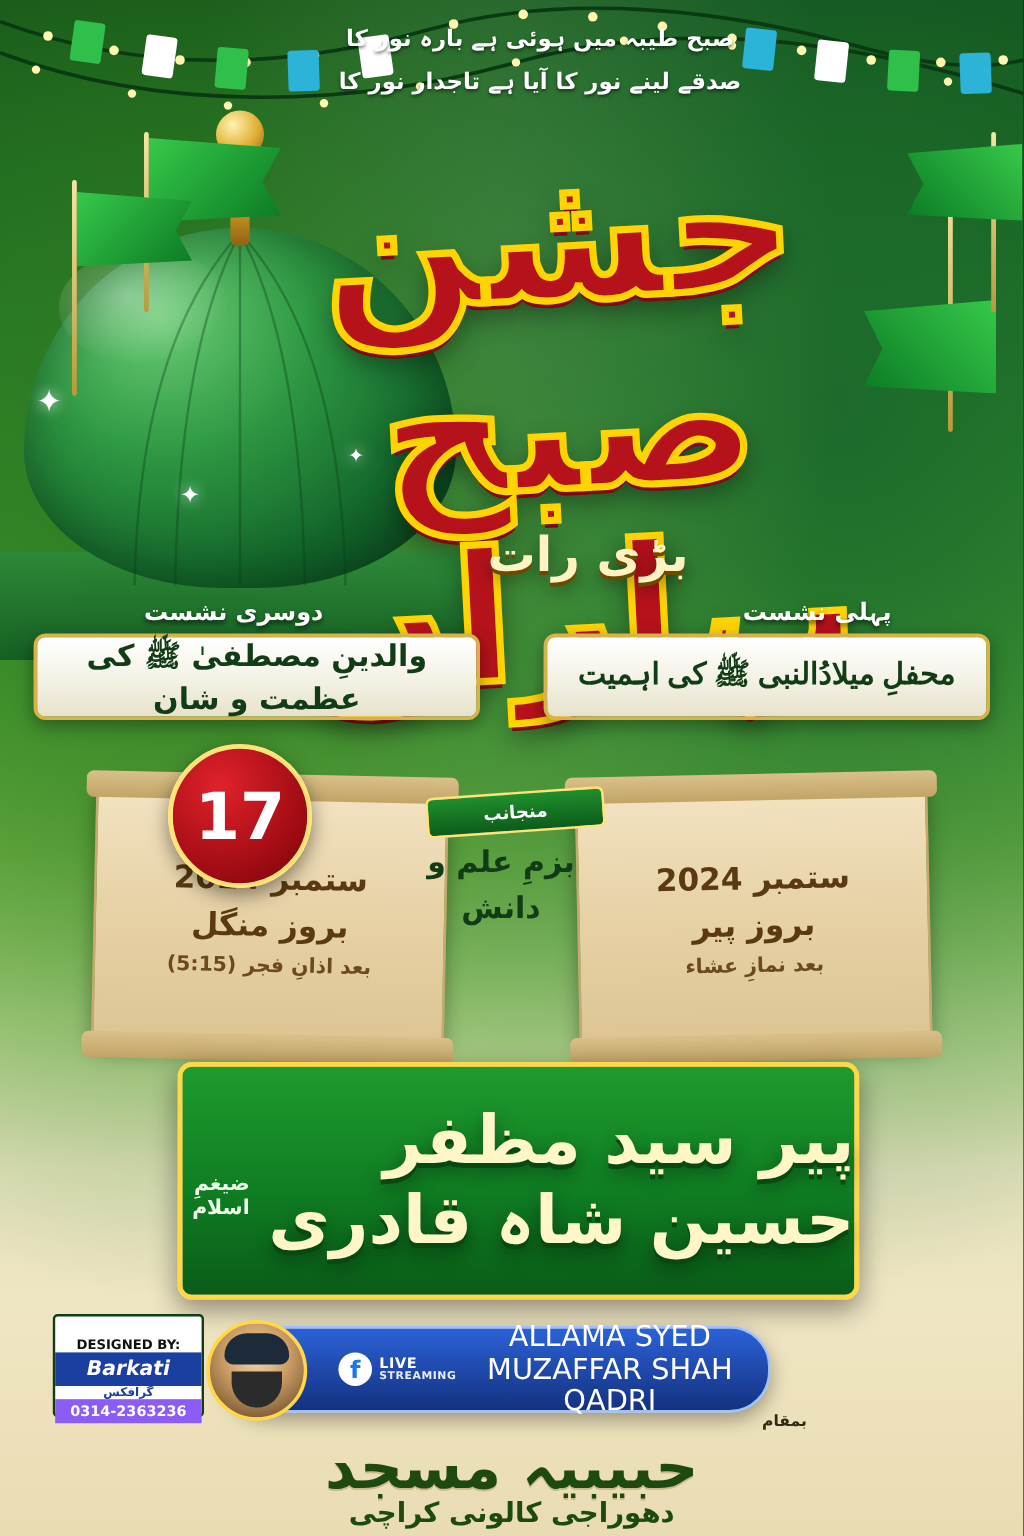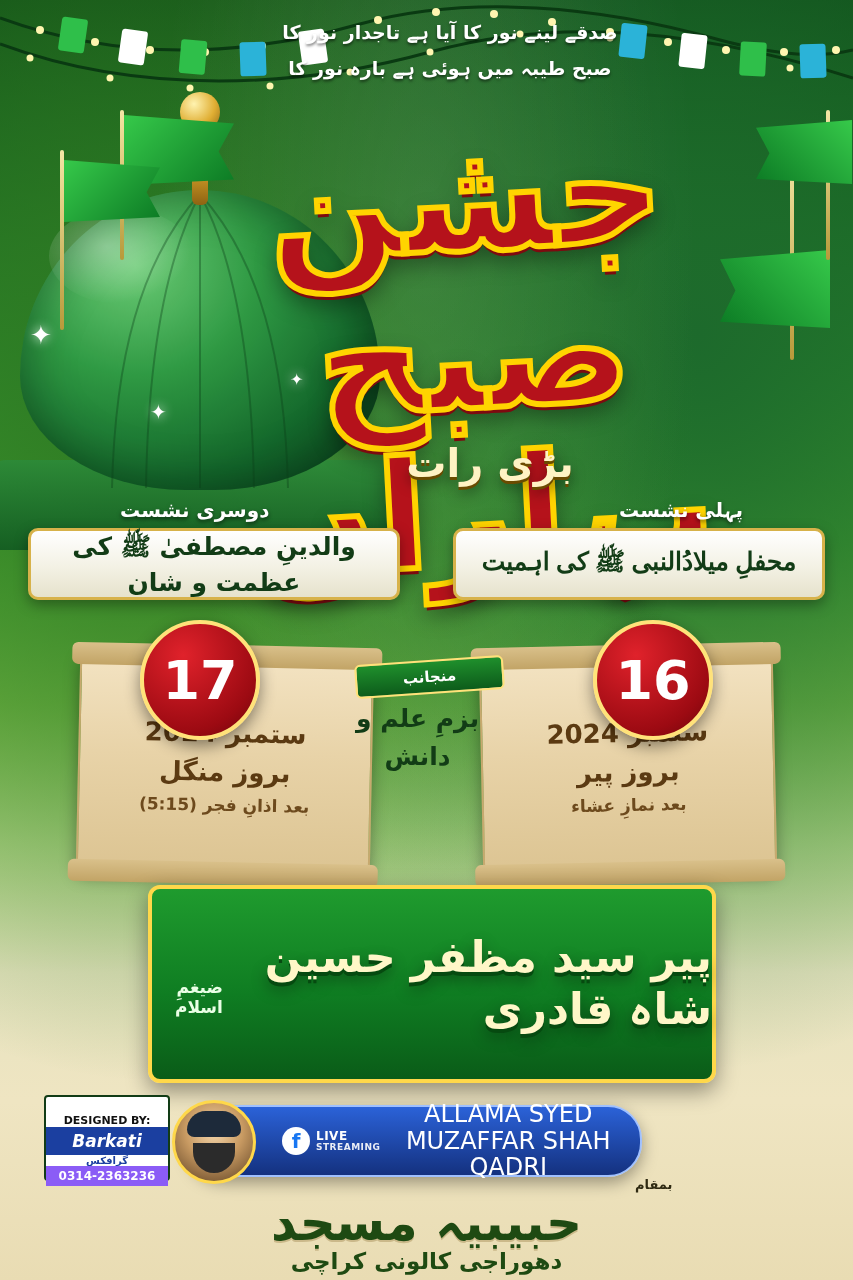--- a/index.html
+++ b/index.html
@@ -158,21 +158,21 @@
     display:flex;flex-direction:row;align-items:center;justify-content:center;
   }
   .speaker-label{
     position:absolute;top:893px;left:250px;width:360px;text-align:center;
     direction:rtl;color:#fff;font-size:22px;font-weight:bold;
   }
   .speaker-tiny{
     direction:rtl;color:#eaffe6;font-size:17px;font-weight:bold;margin-top:26px;
   }
   .speaker-name{
-    direction:rtl;color:#fff7c8;font-size:43px;font-weight:bold;line-height:1.2;
+    direction:rtl;color:#fff7c8;font-size:56px;font-weight:bold;line-height:1.2;
     text-shadow:0 4px 0 #064a10, 0 7px 16px rgba(0,0,0,.45);
   }
 
   
   .designer{
     position:absolute;left:44px;top:1095px;width:122px;height:82px;
     background:#ffffff;border:2px solid #123c16;border-radius:4px;
     text-align:center;font-size:11px;color:#111;font-weight:bold;
     display:flex;flex-direction:column;align-items:center;justify-content:flex-start;
   }
@@ -297,41 +297,40 @@
   <div>
     <div class="flagpole" style="left:790px;top:150px;height:210px;"></div>
     <div class="flagcloth" style="left:720px;top:250px;width:110px;height:78px;transform:scaleX(-1);"></div>
   </div>
   <div>
     <div class="flagpole" style="left:826px;top:110px;height:150px;"></div>
     <div class="flagcloth" style="left:756px;top:120px;width:96px;height:64px;transform:scaleX(-1);"></div>
   </div>
 
   <div class="top-couplet urdu">
+    <div>صبح طیبہ میں ہوئی ہے بارہ نور کا</div>
     <div>صدقے لینے نور کا آیا ہے تاجدار نور کا</div>
-    <div>صبح طیبہ میں ہوئی ہے بارہ نور کا</div>
   </div>
 
   <div class="title-main urdu">جشن صبح بہاراں</div>
   <div class="title-sub urdu">بڑی رات</div>
 
   <div class="sess-tag right urdu">پہلی نشست</div>
   <div class="sess right urdu">محفلِ میلادُالنبی ﷺ کی اہمیت</div>
 
   <div class="sess-tag left urdu">دوسری نشست</div>
   <div class="sess left urdu">والدینِ مصطفیٰ ﷺ کی عظمت و شان</div>
 
   <div class="scroll right">
     <div class="scroll-txt urdu">
       <div>ستمبر 2024</div>
       <div>بروز پیر</div>
       <div class="scroll-small">بعد نمازِ عشاء</div>
     </div>
   </div>
-  <div class="datebadge right">16</div>
 
   <div class="scroll left">
     <div class="scroll-txt urdu">
       <div>ستمبر 2024</div>
       <div>بروز منگل</div>
       <div class="scroll-small">بعد اذانِ فجر (5:15)</div>
     </div>
   </div>
   <div class="datebadge left">17</div>
 

